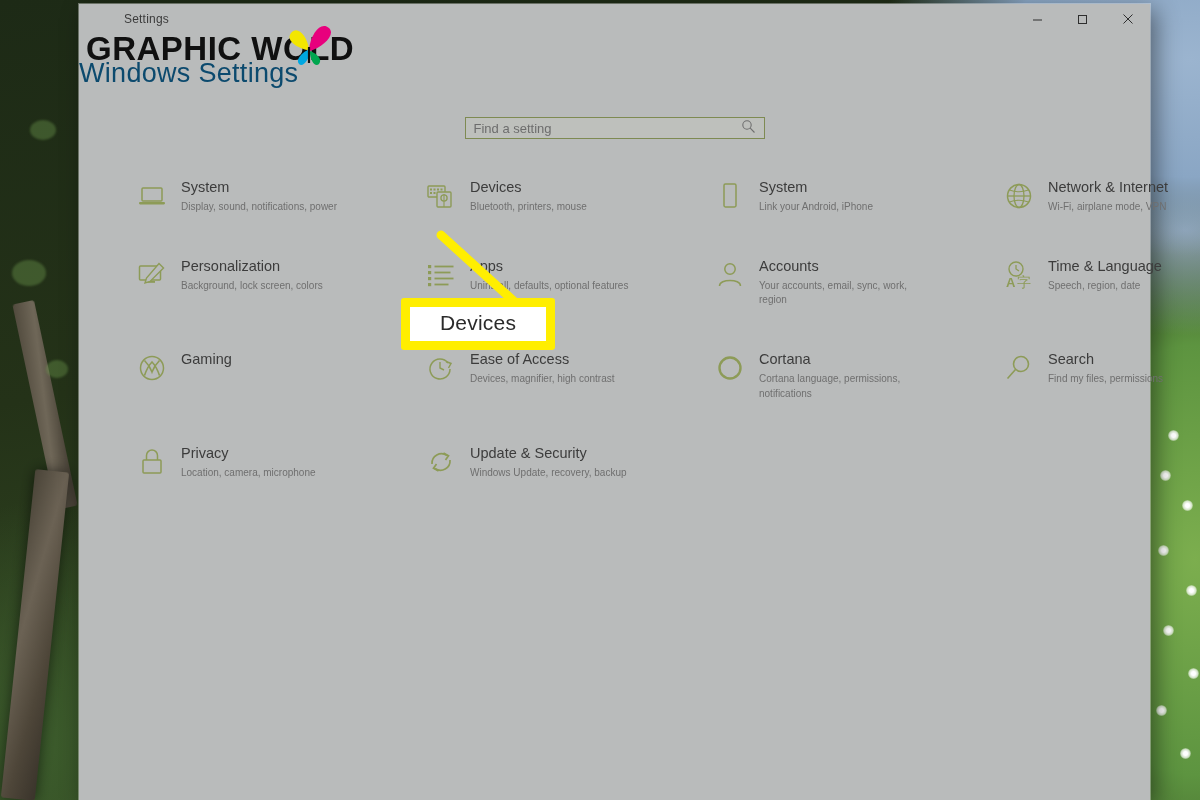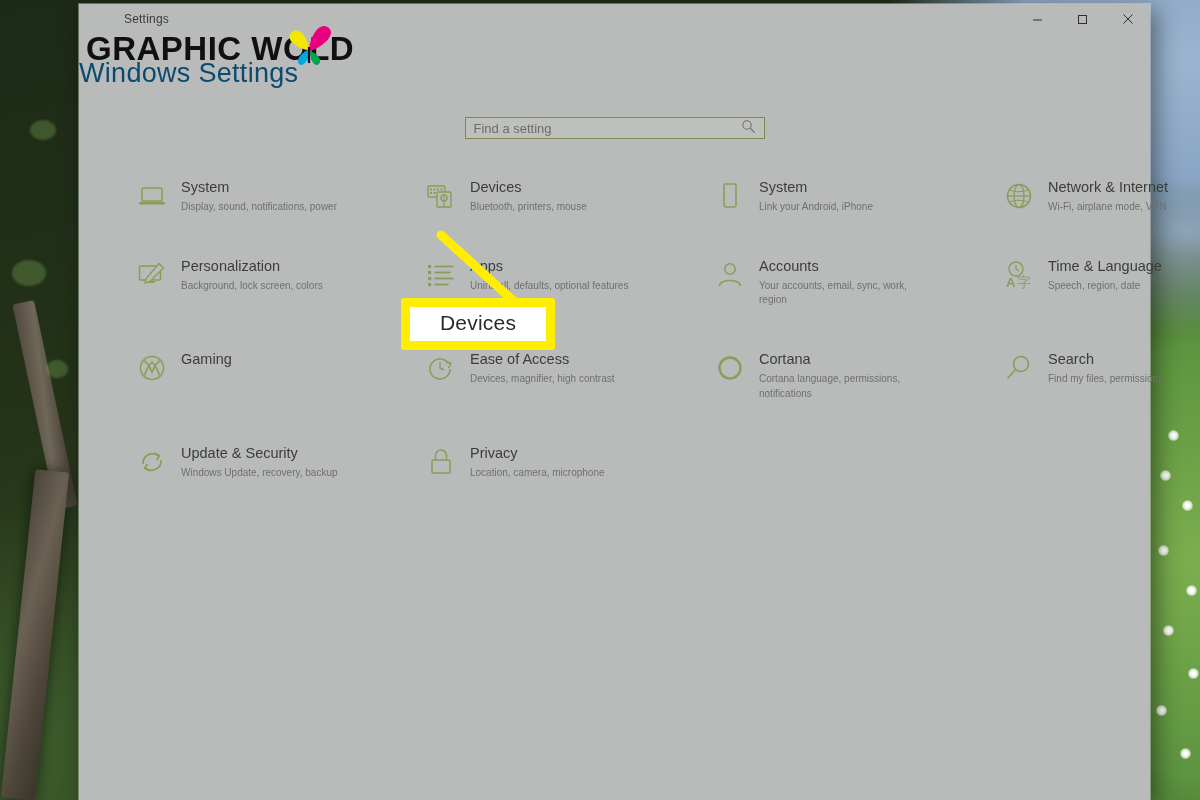--- a/index.html
+++ b/index.html
@@ -376,42 +376,42 @@
       </span>
       <span class="tile-text">
         <div class="tile-label">Search</div>
         <div class="tile-desc">Find my files, permissions</div>
       </span>
     </div>
 
     <div class="tile">
       <span class="tile-icon">
         <svg width="30" height="30" viewBox="0 0 30 30">
+          <rect x="6" y="13" width="18" height="13" rx="1" fill="none" stroke="#8d9b57" stroke-width="1.5"></rect>
+          <path d="M9.5 13 L9.5 8.5 A5.5 5.5 0 0 1 20.5 8.5 L20.5 13" fill="none" stroke="#8d9b57" stroke-width="1.5"></path>
+        </svg>
+      </span>
+      <span class="tile-text">
+        <div class="tile-label">Privacy</div>
+        <div class="tile-desc">Location, camera, microphone</div>
+      </span>
+    </div>
+
+    <div class="tile">
+      <span class="tile-icon">
+        <svg width="30" height="30" viewBox="0 0 30 30">
           <path d="M6 17 A9.5 9.5 0 0 1 21 8.5" fill="none" stroke="#8d9b57" stroke-width="1.7"></path>
           <path d="M24 13 A9.5 9.5 0 0 1 9 21.5" fill="none" stroke="#8d9b57" stroke-width="1.7"></path>
           <path d="M17.5 6 L22.5 8.8 L19.5 13" fill="none" stroke="#8d9b57" stroke-width="1.7"></path>
           <path d="M12.5 24 L7.5 21.2 L10.5 17" fill="none" stroke="#8d9b57" stroke-width="1.7"></path>
         </svg>
       </span>
       <span class="tile-text">
         <div class="tile-label">Update &amp; Security</div>
         <div class="tile-desc">Windows Update, recovery, backup</div>
-      </span>
-    </div>
-
-    <div class="tile">
-      <span class="tile-icon">
-        <svg width="30" height="30" viewBox="0 0 30 30">
-          <rect x="6" y="13" width="18" height="13" rx="1" fill="none" stroke="#8d9b57" stroke-width="1.5"></rect>
-          <path d="M9.5 13 L9.5 8.5 A5.5 5.5 0 0 1 20.5 8.5 L20.5 13" fill="none" stroke="#8d9b57" stroke-width="1.5"></path>
-        </svg>
-      </span>
-      <span class="tile-text">
-        <div class="tile-label">Privacy</div>
-        <div class="tile-desc">Location, camera, microphone</div>
       </span>
     </div>
 
   </div>
 </div>
 
 <svg id="callout-line" viewBox="0 0 250 115">
   <line x1="41" y1="10" x2="140" y2="100" stroke="#ffee00" stroke-width="9" stroke-linecap="round"></line>
 </svg>
 <div id="callout-box">

